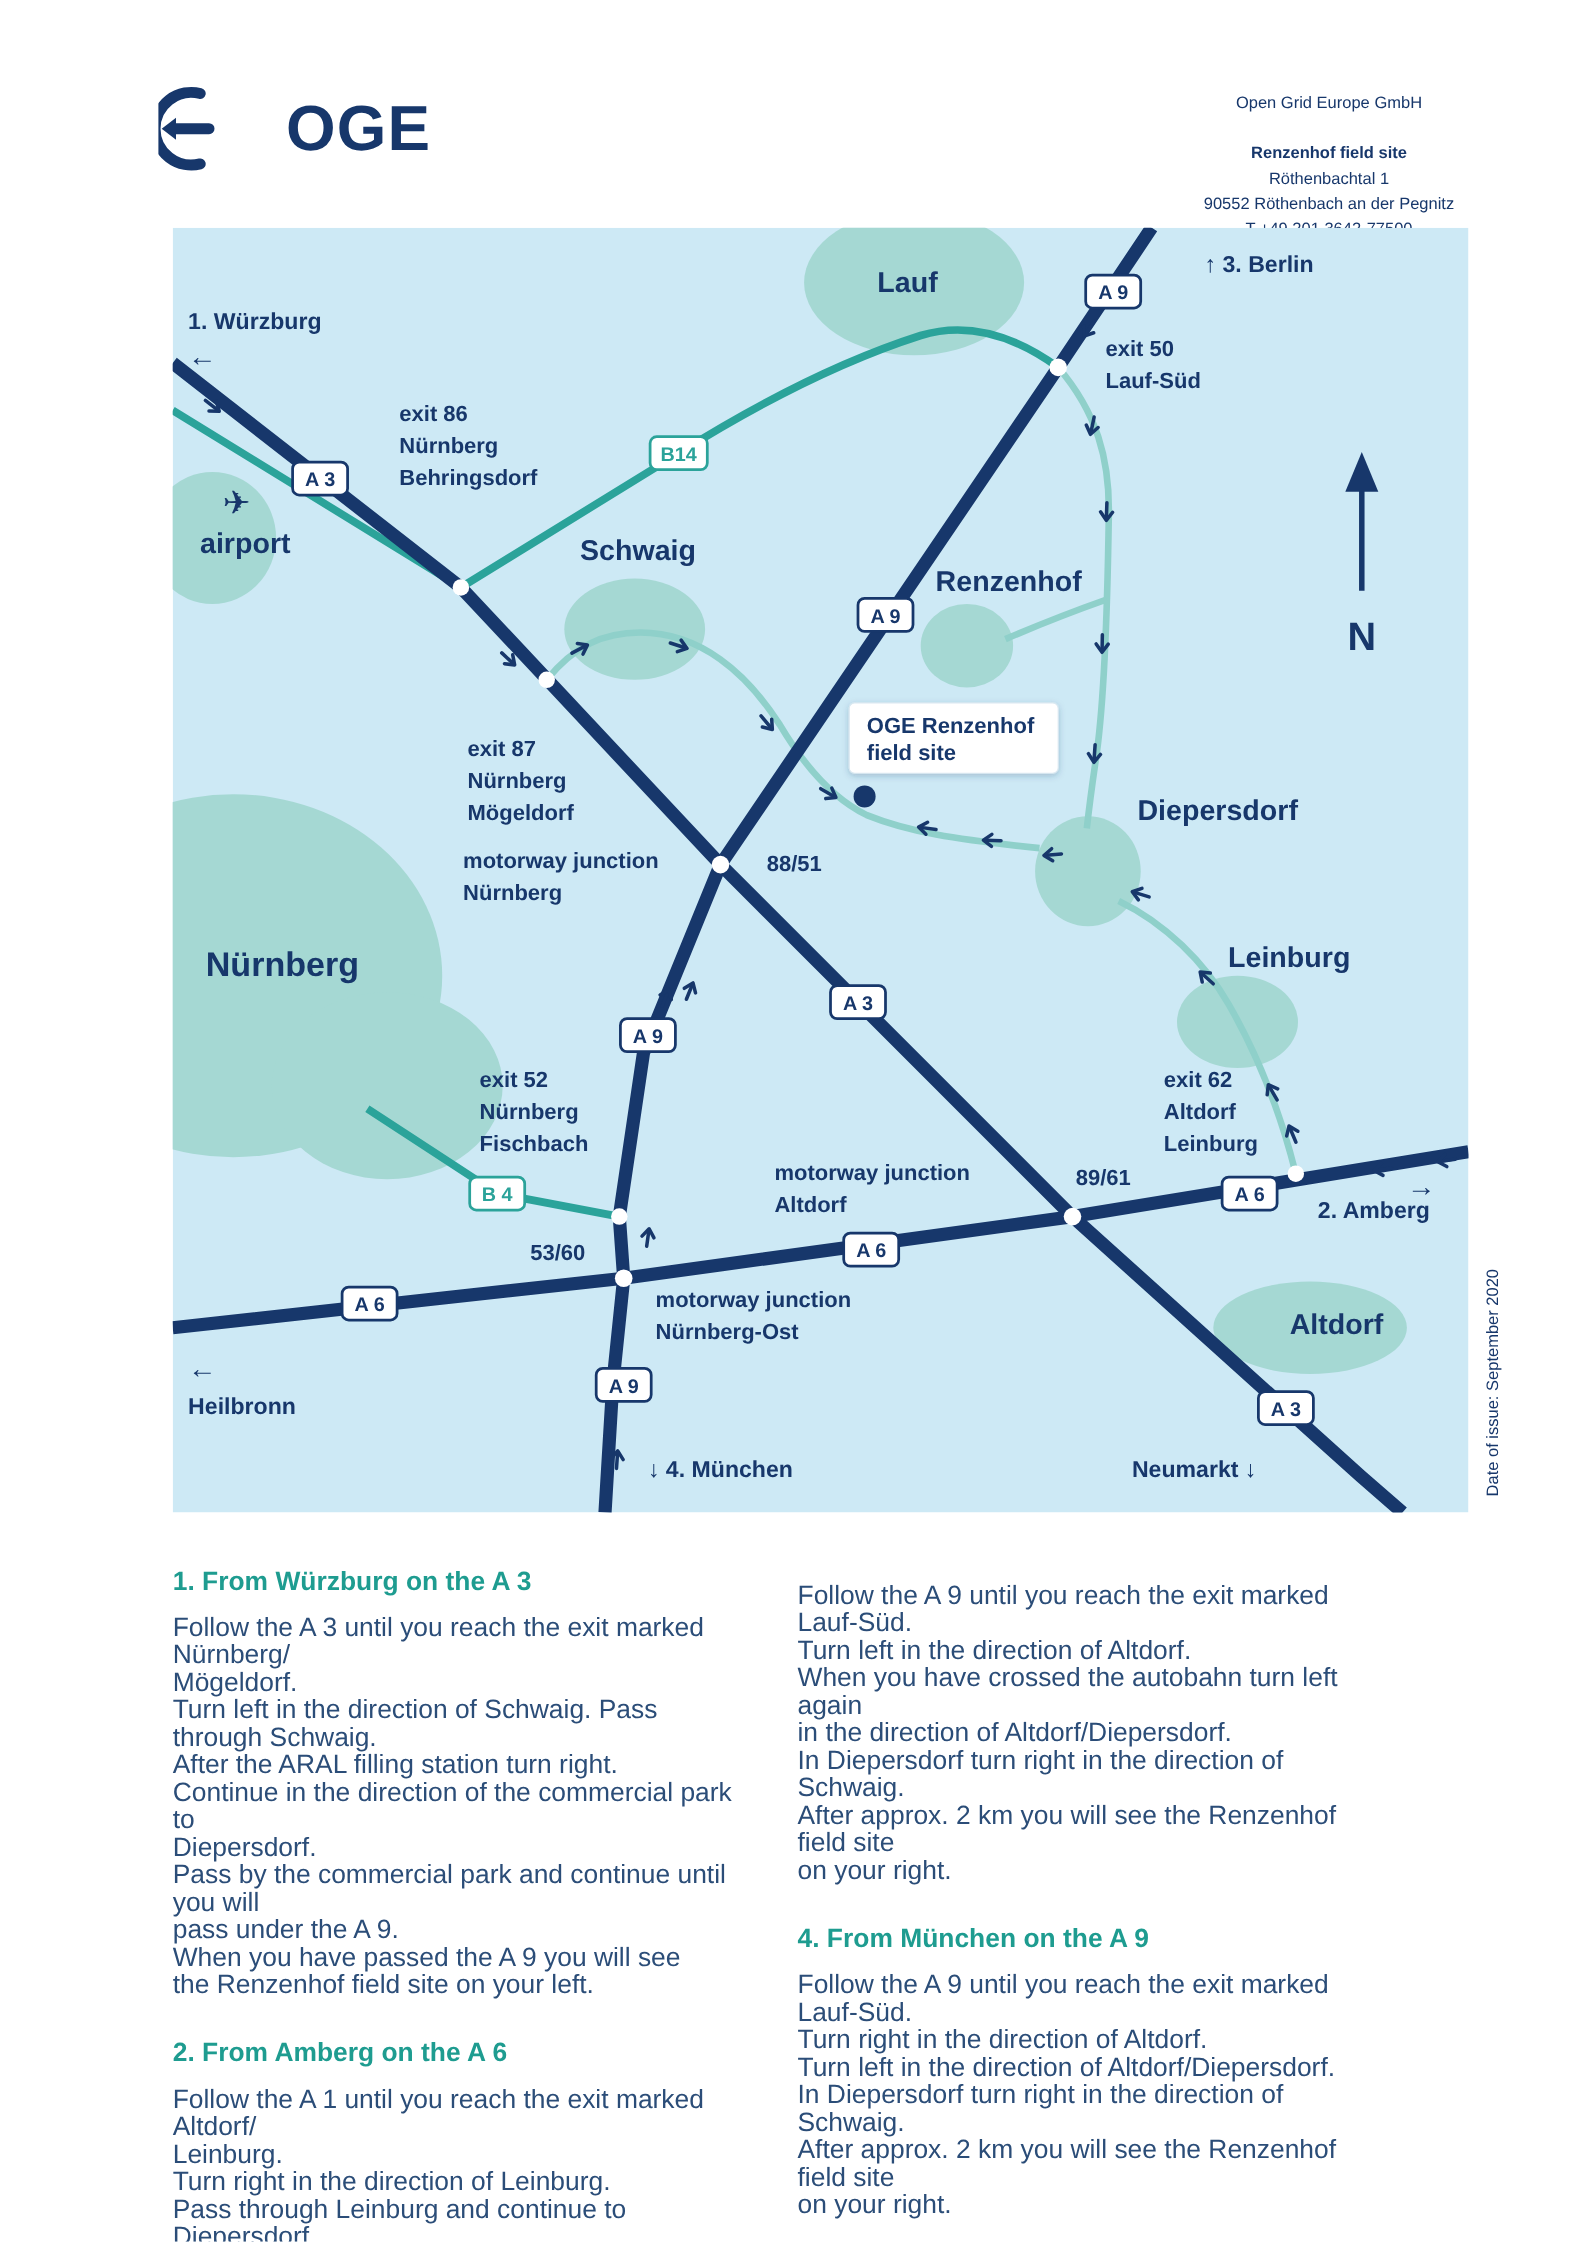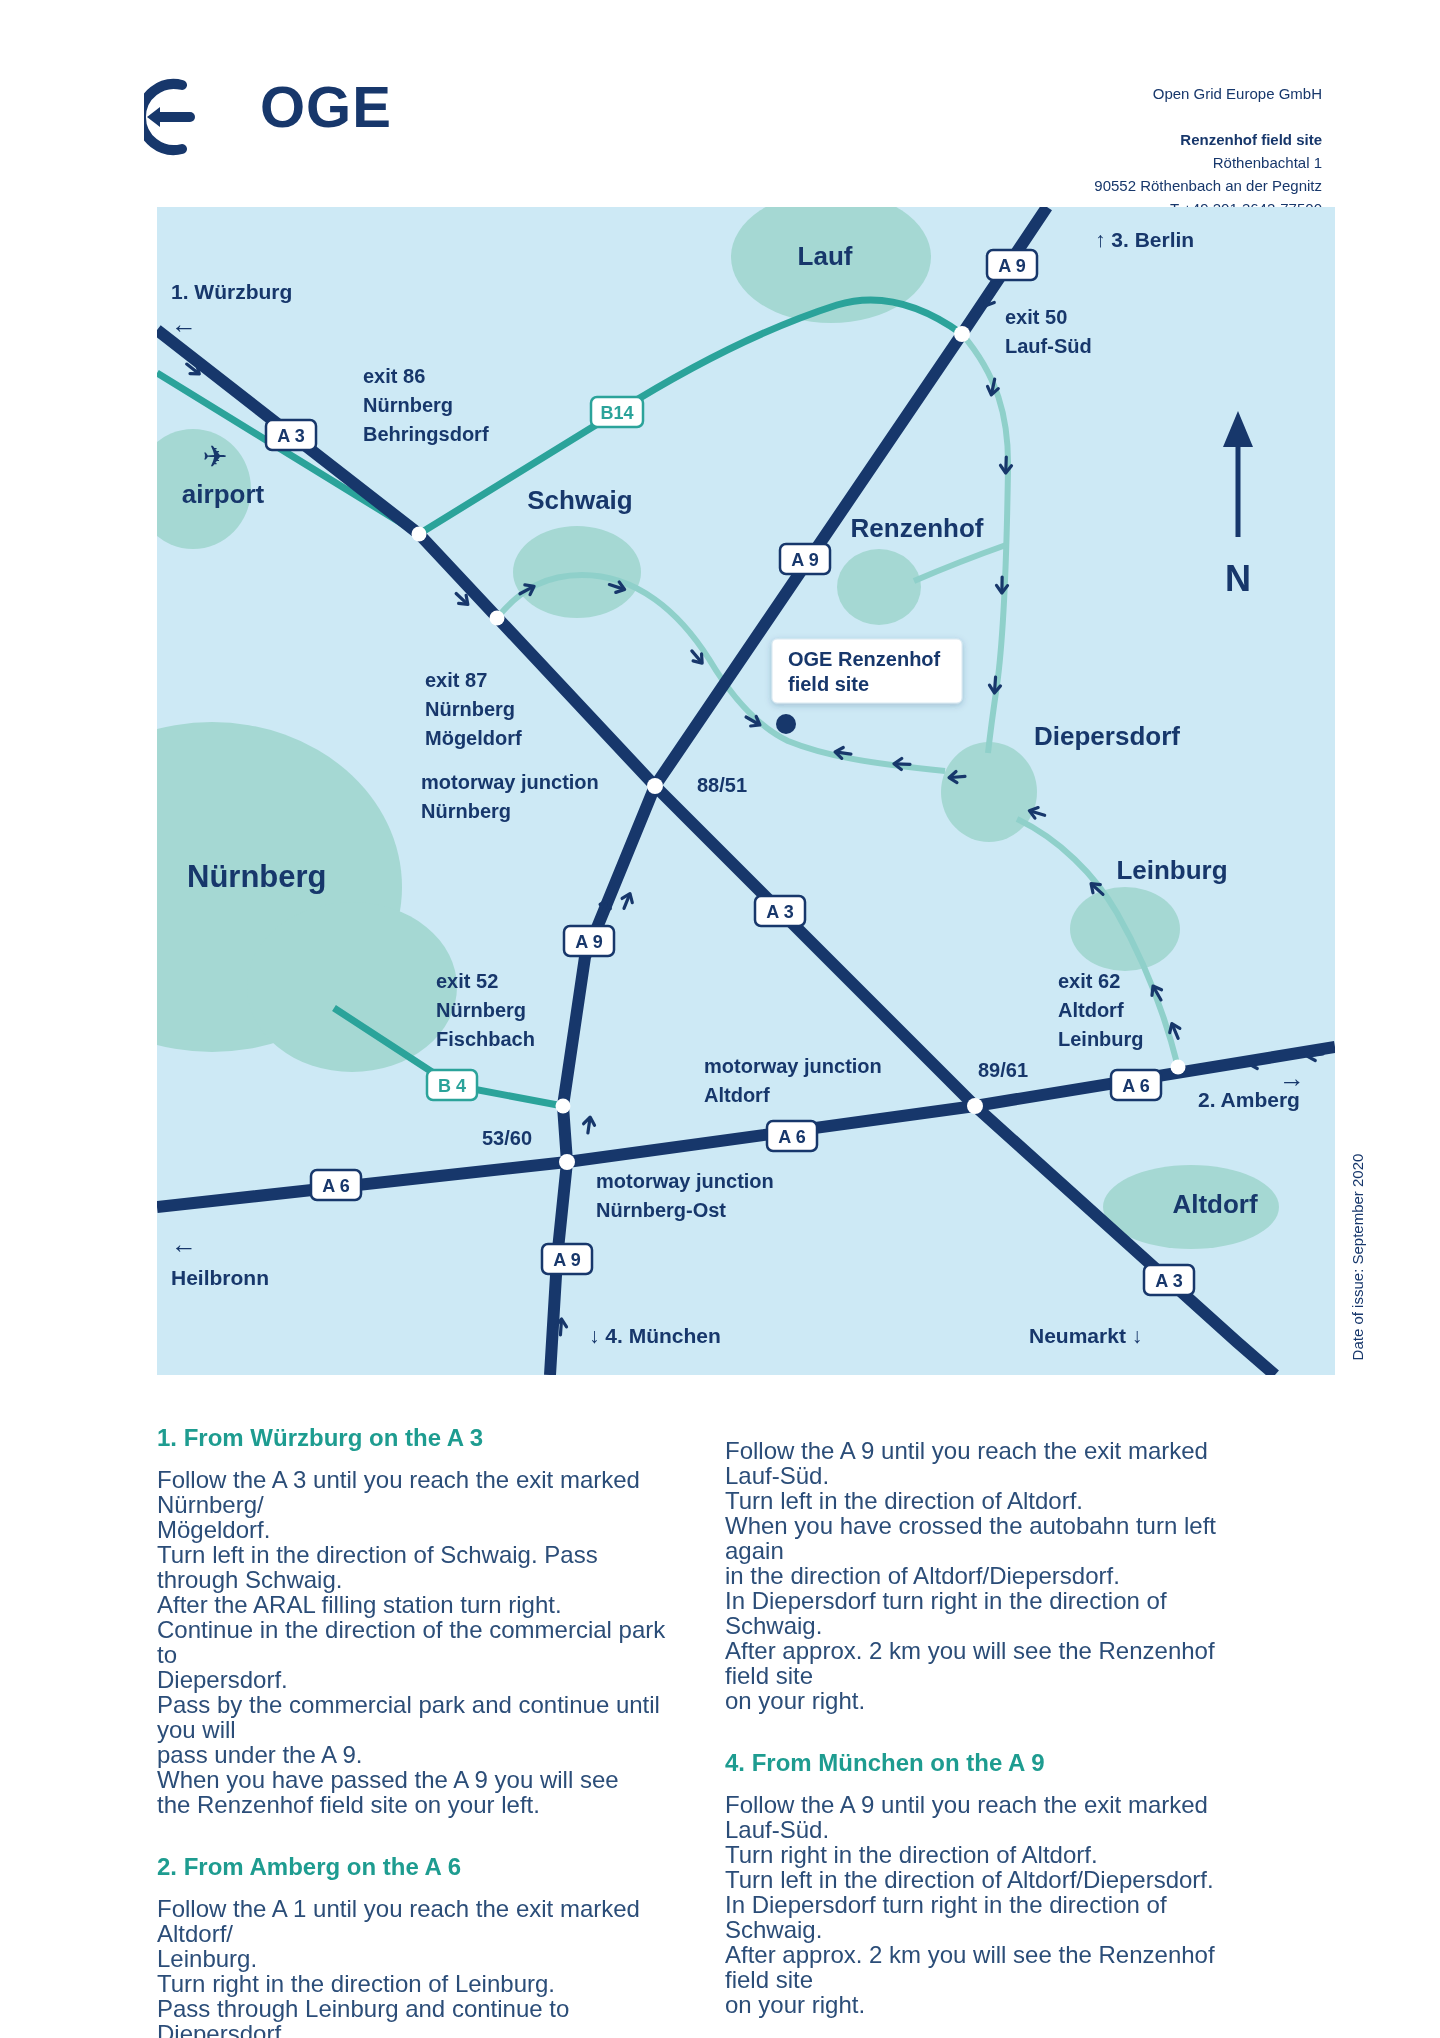--- a/index.html
+++ b/index.html
@@ -1,23 +1,23 @@
 <!DOCTYPE html>
 <html><head>
 <meta charset="utf-8">
 <style>
   * { margin:0; padding:0; box-sizing:border-box; }
   html,body { background:#ffffff; font-family:"Liberation Sans", sans-serif; }
   .page { position:relative; width:1440px; height:2038px; background:#ffffff; overflow:hidden; }
 
   
   .header { position:absolute; left:0; top:0; width:1440px; height:200px; }
-  .logo { position:absolute; left:144px; top:78px; display:flex; align-items:flex-start; gap:20px; }
+  .logo { position:absolute; left:144px; top:78px; display:flex; align-items:center; gap:20px; }
   .logo-text { font-size:58px; font-weight:bold; color:#17376b; letter-spacing:1px; line-height:1; }
-  .address { position:absolute; right:118px; top:82px; text-align:right; font-size:15px; line-height:23px; color:#17376b; }
+  .address { position:absolute; right:118px; top:82px; text-align:center; font-size:15px; line-height:23px; color:#17376b; }
   .address .bold { font-weight:bold;margin-top:23px; }
 
   
   .map-wrap { position:absolute; left:157px; top:207px; width:1178px; height:1168px; }
   .map-bg { fill:#cde9f5; }
   .area { fill:#a5d8d3; }
   .road-motorway { stroke:#17376b; stroke-width:12; fill:none; stroke-linejoin:round; }
   .road-b { stroke:#2ba39a; stroke-width:7; fill:none; stroke-linejoin:round; }
   .road-minor { stroke:#8fd0ca; stroke-width:6; fill:none; stroke-linejoin:round; }
   .jdot { fill:#ffffff; }

